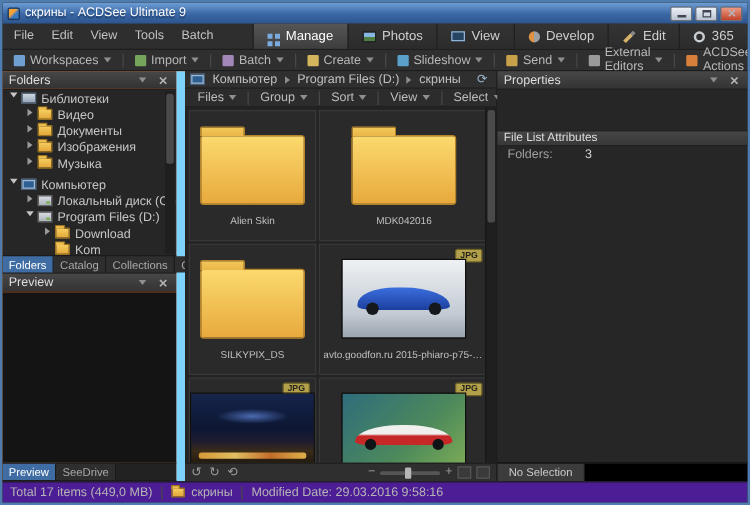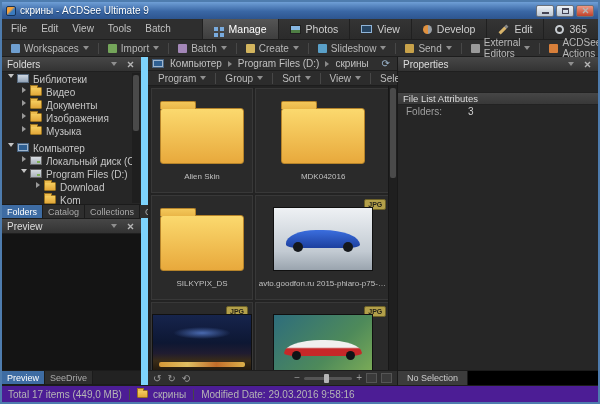--- a/index.html
+++ b/index.html
@@ -122,21 +122,21 @@
 .cbottom{height:15px;flex:none;background:#2f2f2f;border-top:1px solid #1d1d1d;display:flex;align-items:center;padding:0 5px;gap:6px}
 .cbicon{color:#9a9a9a;font-family:"DejaVu Sans",sans-serif;font-size:10px;line-height:13px}
 .zoomer{margin-left:auto;display:flex;align-items:center;gap:4px}
 .zglyph{color:#9a9a9a;font-size:10px;line-height:12px}
 .ztrack{width:48px;height:3px;background:#555;border-radius:2px;position:relative}
 .zthumb{position:absolute;left:20px;top:-3px;width:5px;height:9px;background:#b5b5b5;border-radius:1px}
 .viewbtn{width:11px;height:10px;border:1px solid #555;background:#3a3a3a}
 
 
 .pbody{flex:1;display:flex;flex-direction:column;min-height:0;background:#262626}
-.sect{margin-top:20px;height:13px;flex:none;background:linear-gradient(#464646,#383838);border-top:1px solid #222;border-bottom:1px solid #222;color:#ddd;font-size:9.5px;display:flex;align-items:center;padding:0 5px}
+.sect{margin-top:32px;height:13px;flex:none;background:linear-gradient(#464646,#383838);border-top:1px solid #222;border-bottom:1px solid #222;color:#ddd;font-size:9.5px;display:flex;align-items:center;padding:0 5px}
 .prow{display:flex;height:13px;align-items:center;font-size:10px;padding-left:8px}
 .plabel{width:62px;color:#9f9f9f}
 .pvalue{color:#cfcfcf}
 .ntabstrip{height:15px;flex:none;background:#000000;border-top:1px solid #1b1b1b;display:flex}
 .ntab{display:flex;align-items:center;padding:0 9px;background:#3c3c3c;border-right:1px solid #1b1b1b;color:#ccc;font-size:9px}
 
 
 .statusbar{height:17px;flex:none;background:#4c1d95;border-top:1px solid #1c1c1c;display:flex;align-items:center;padding:0 6px;gap:5px;font-size:10px;color:#b5b5b5;white-space:nowrap}
 .folder-small{width:11px;height:8px;position:relative;background:linear-gradient(#f6cd5e,#e3a83a);border:1px solid #9c7420;border-radius:1px;flex:none}
 .folder-small::before{content:"";position:absolute;top:-3px;left:-1px;width:5px;height:2px;background:#edbc4e;border:1px solid #9c7420;border-bottom:none}
@@ -366,21 +366,21 @@
         <span class="fi fi-computer" style="margin:0"></span>
         <span class="crumb">Компьютер</span>
         <span class="csep"></span>
         <span class="crumb">Program Files (D:)</span>
         <span class="csep"></span>
         <span class="crumb">скрины</span>
         <span class="iconbtn">⟳</span>
       </div>
       <div class="filterbar">
         <div class="fbtn">
-            <span>Program</span>
+            <span>Files</span>
             <span class="chev"></span>
           </div>
         <span class="vsep"></span>
         <div class="fbtn">
             <span>Group</span>
             <span class="chev"></span>
           </div>
         <span class="vsep"></span>
         <div class="fbtn">
             <span>Sort</span>

